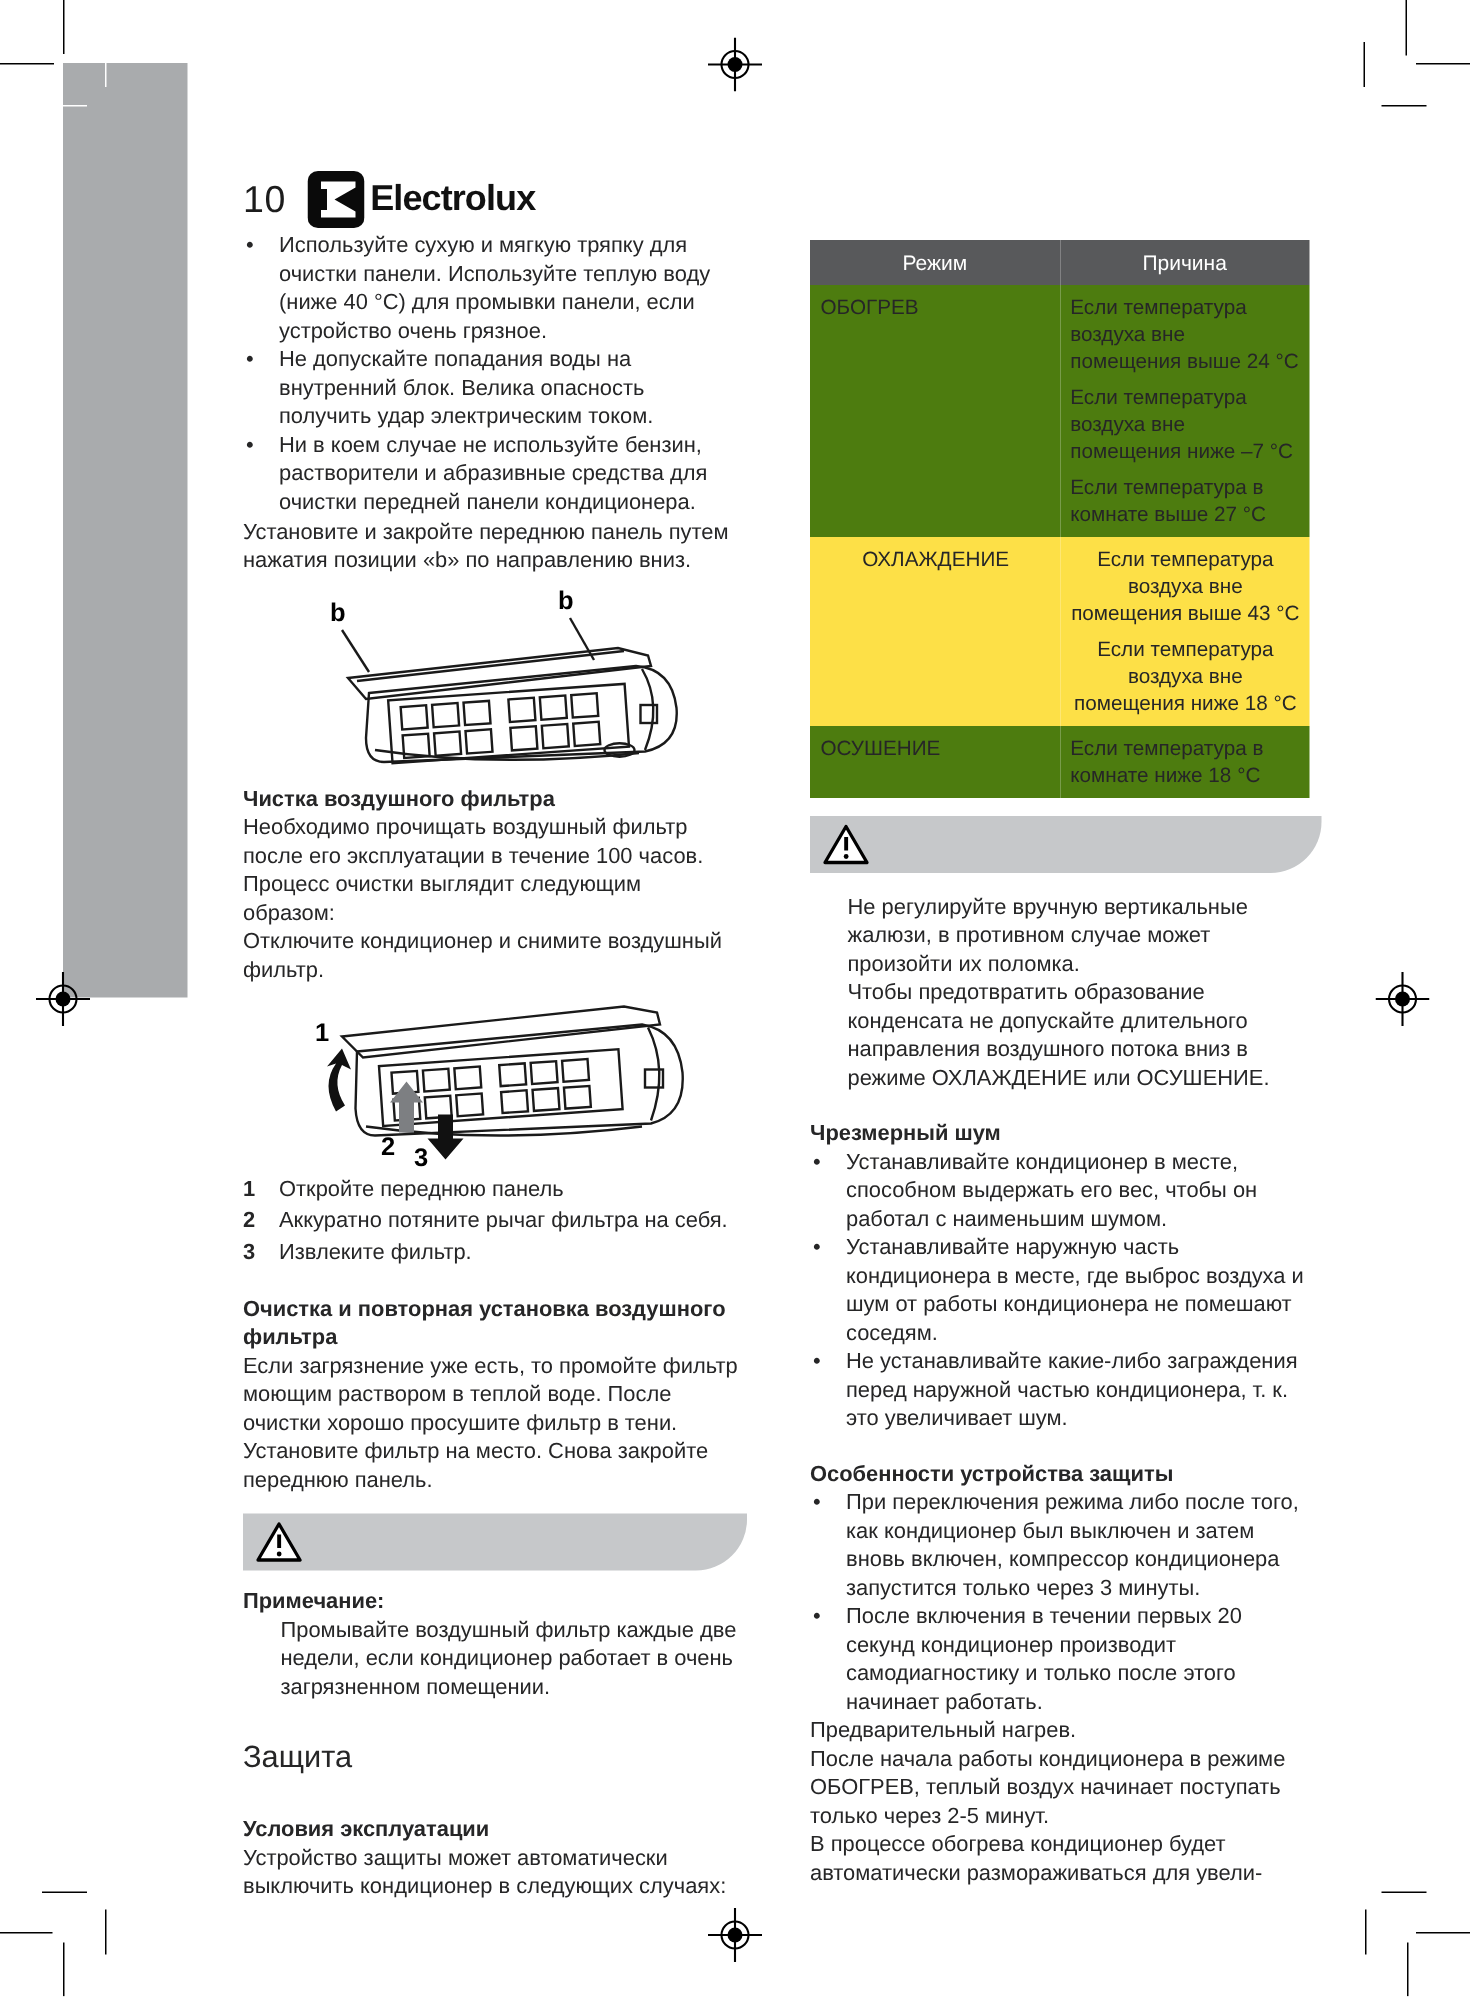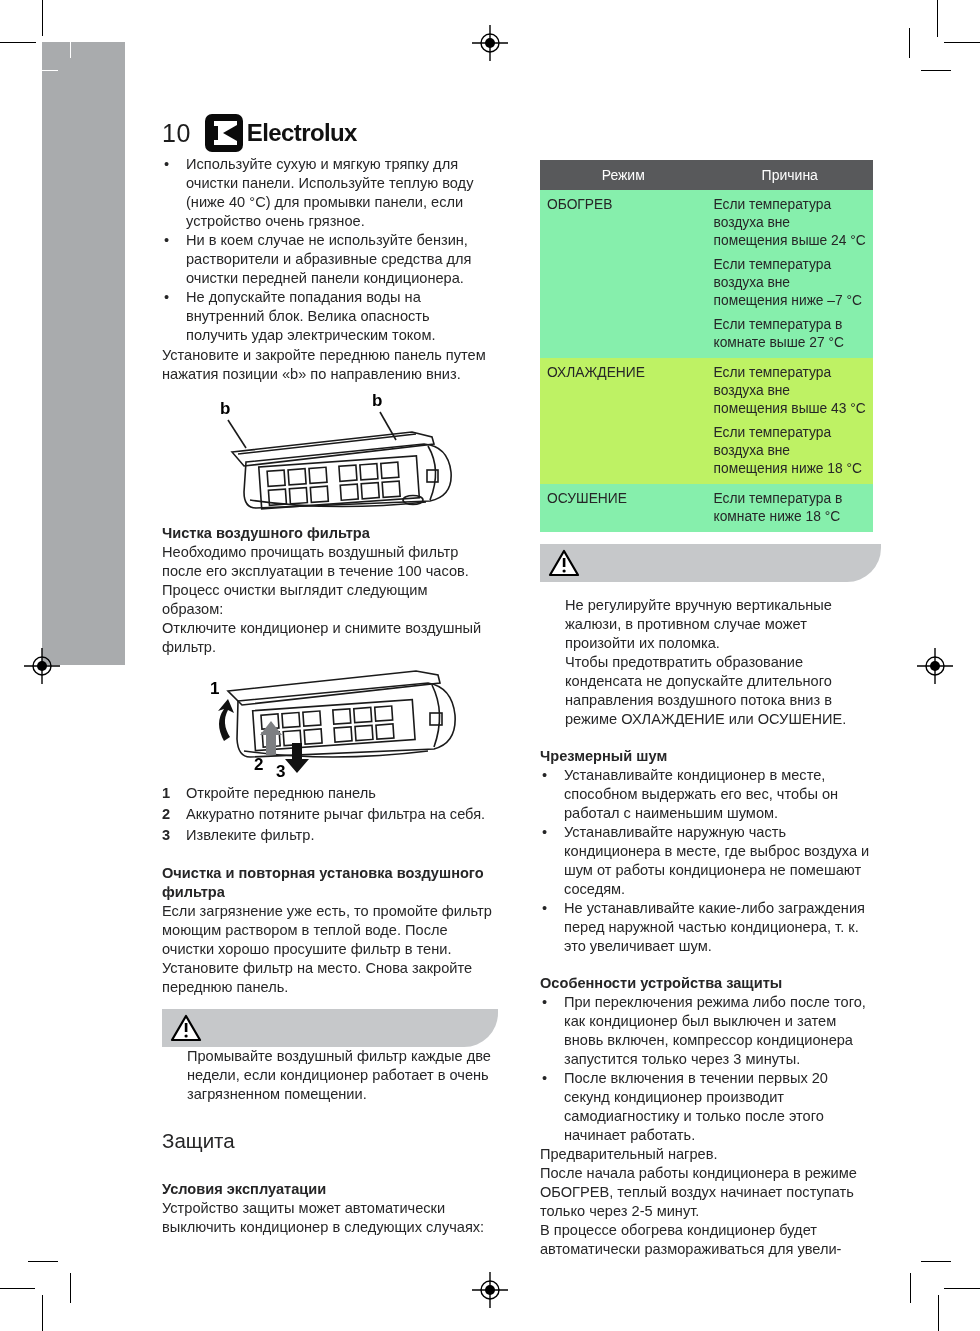--- a/index.html
+++ b/index.html
@@ -29,22 +29,22 @@
   .indent{padding-left:25px;}
   
   .diagram{position:relative;margin:6px 0 4px 0;}
   .dlabel{position:absolute;font-weight:700;font-size:17px;color:#000;}
   
   table.modes{border-collapse:collapse;width:333px;table-layout:fixed;}
   table.modes th{background:#58595b;color:#fff;font-weight:400;font-size:14px;
                  height:28px;text-align:center;}
   table.modes td{vertical-align:top;padding:6px 6px 6px 7px;font-size:13.8px;line-height:18px;}
   td.mode{width:116px;font-size:14.2px;}
-  tr.light td{background:#86efac;}
-  tr.medium td{background:#bef264;}
+  tr.light td{background:#4d7c0f;}
+  tr.medium td{background:#fde047;text-align:center;}
   td.reason p{margin-bottom:6px;}
   td.reason p:last-child{margin-bottom:0;}
   
   .warnbar{height:38px;background:#c6c8ca;border-radius:0 0 34px 0;
            display:flex;align-items:center;padding-left:8px;margin-top:12px;}
   .steps{margin-top:2px;}
   .step{display:flex;gap:14px;line-height:21px;}
   .step .n{font-weight:700;width:10px;}
 </style>
 </head>
@@ -104,22 +104,22 @@
         <polygon points="9,7 32,7 32,11 18,19 32,27 32,31 9,31 9,26 13,26 13,12 9,12" fill="#fff"></polygon>
         <polygon points="32,12 21,19 32,26" fill="#0a0a0a"></polygon>
       </svg>
       <span class="logoword">Electrolux</span>
     </span>
   </div>
 
   <div class="col col-left">
     <div class="bullets">
       <div class="bullet">Используйте сухую и мягкую тряпку для очистки панели. Используйте теплую воду (ниже 40 °C) для промывки панели, если устройство очень грязное.</div>
+      <div class="bullet">Не допускайте попадания воды на внутренний блок. Велика опасность получить удар электрическим током.</div>
       <div class="bullet">Ни в коем случае не используйте бензин, растворители и абразивные средства для очистки передней панели кондиционера.</div>
-      <div class="bullet">Не допускайте попадания воды на внутренний блок. Велика опасность получить удар электрическим током.</div>
     </div>
     <p style="margin-top:1px">Установите и закройте переднюю панель путем нажатия позиции «b» по направлению вниз.</p>
 
     <div class="diagram" style="height:128px">
       <span class="dlabel" style="left:58px;top:9px">b</span>
       <span class="dlabel" style="left:210px;top:1px">b</span>
       <svg width="300" height="128" viewBox="0 0 300 128" style="position:absolute;left:18px;top:0">
         <g fill="none" stroke="#1a1a1a" stroke-width="1.6">
           <line x1="48" y1="30" x2="66" y2="58"></line>
           <line x1="200" y1="22" x2="216" y2="50"></line>
@@ -205,20 +205,21 @@
     <p>Если загрязнение уже есть, то промойте фильтр моющим раствором в теплой воде. После очистки хорошо просушите фильтр в тени. Установите фильтр на место. Снова закройте переднюю панель.</p>
 
     <div class="warnbar" style="width:328px">
       <svg width="32" height="30" viewBox="0 0 32 30">
         <polygon points="16,3 30,27 2,27" fill="#fff" stroke="#000" stroke-width="2.2" stroke-linejoin="round"></polygon>
         <rect x="14.8" y="10" width="2.6" height="9" fill="#000"></rect>
         <circle cx="16.1" cy="23" r="1.6" fill="#000"></circle>
       </svg>
     </div>
 
+    <p class="bold" style="margin-top:12px">Примечание:</p>
     <p class="indent">Промывайте воздушный фильтр каждые две недели, если кондиционер работает в очень загрязненном помещении.</p>
 
     <p class="big-h">Защита</p>
     <p class="bold" style="margin-top:26px">Условия эксплуатации</p>
     <p>Устройство защиты может автоматически выключить кондиционер в следующих случаях:</p>
   </div>
 
   <div class="col col-right">
     <table class="modes">
       <tbody>

